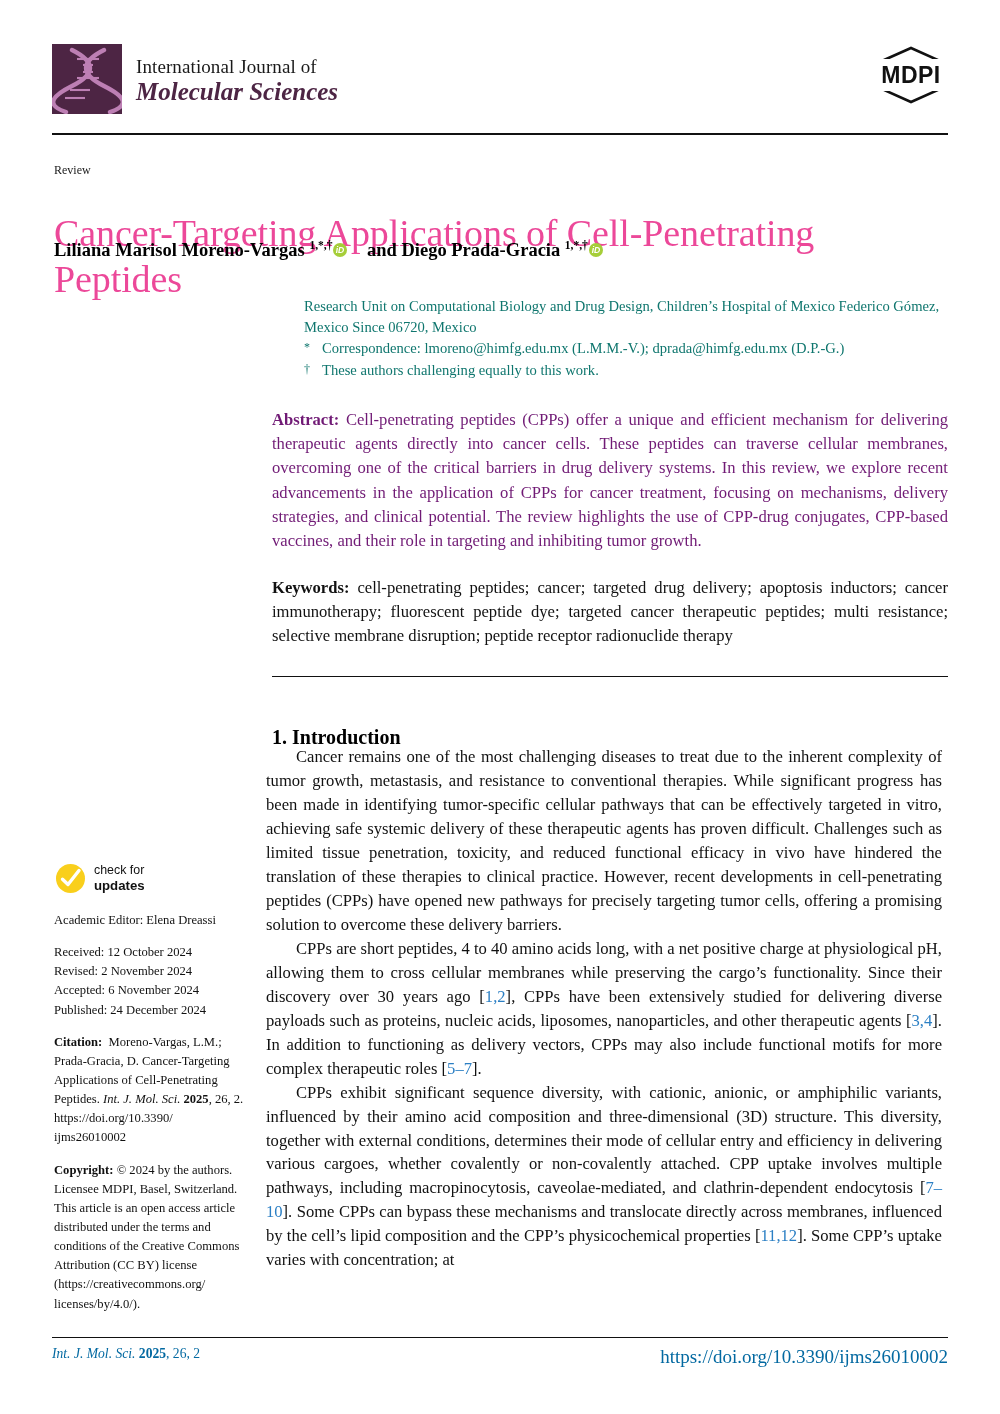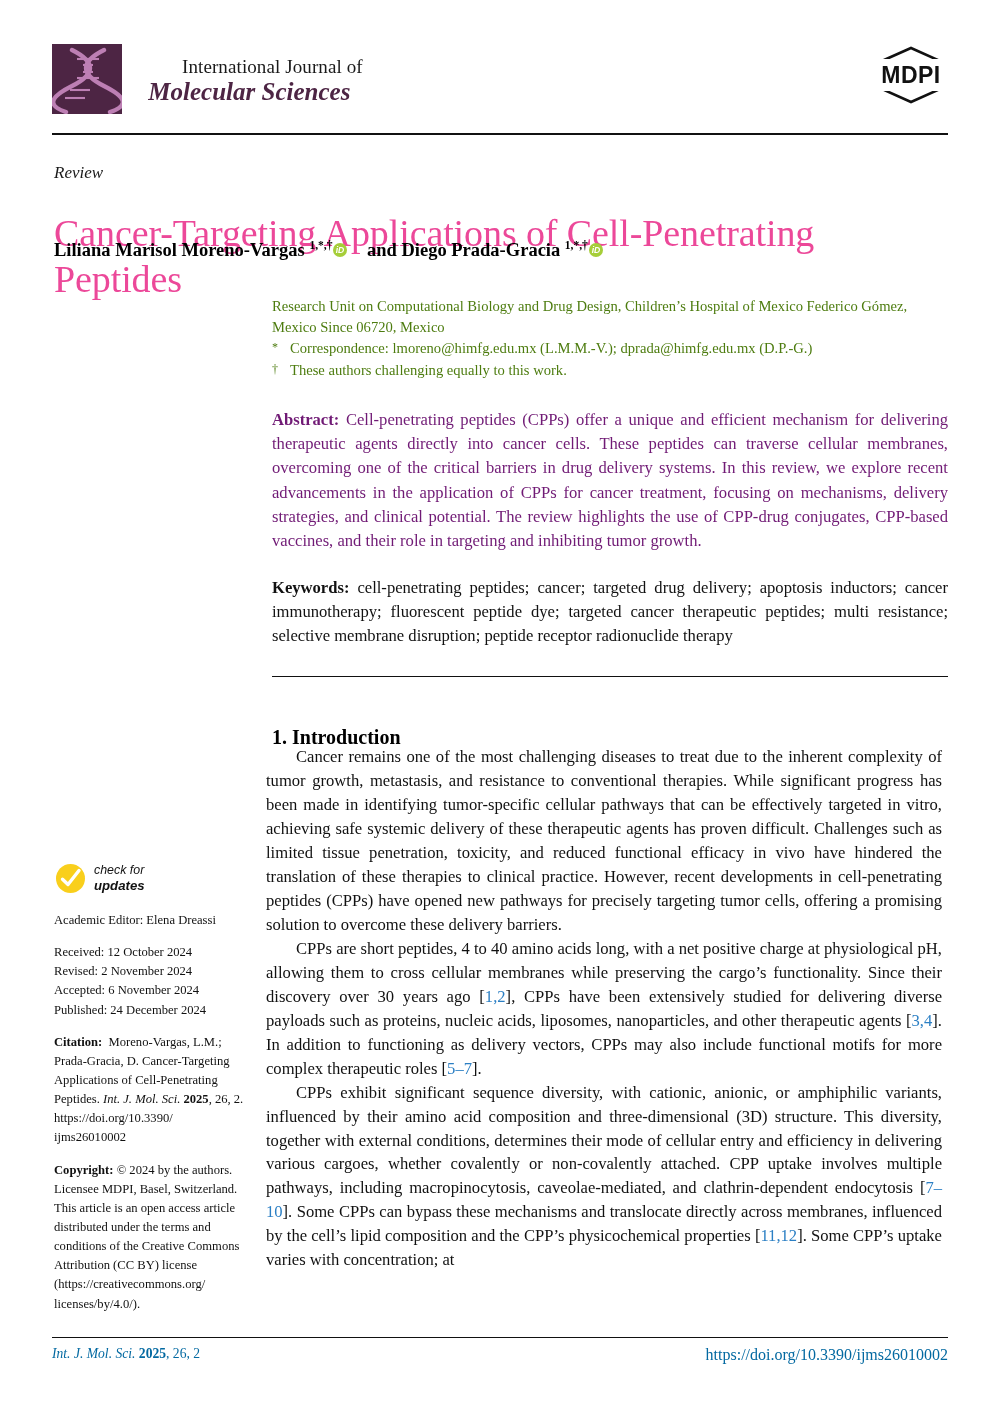--- a/index.html
+++ b/index.html
@@ -45,21 +45,20 @@
   .journal-logo svg { display: block; }
   .journal-titles {
     line-height: 1.12;
     padding-top: 4px;
   }
   .journal-title-sm {
     font-size: 19px;
     font-family: "Liberation Serif", serif;
     color: #1a1a1a;
     letter-spacing: 0.1px;
-    margin-left: 46px;
   }
   .journal-title-lg {
     font-size: 25px;
     font-style: italic;
     font-weight: bold;
     color: #4d2544;
     font-family: "Liberation Serif", serif;
     margin-top: 1px;
     text-align: center;
   }
@@ -74,22 +73,21 @@
     position: absolute;
     left: 52px; top: 133px;
     width: 896px; height: 0;
     border-top: 2.2px solid #111;
   }
 
   
   .doctype {
     position: absolute;
     left: 54px; top: 163px;
-    font-style: italic;
-    font-size: 17px;
+    font-size: 12px;
     color: #1a1a1a;
   }
   .paper-title {
     position: absolute;
     left: 54px; top: 186px;
     width: 894px;
     font-size: 38px;
     font-weight: normal;
     letter-spacing: -0.1px;
     line-height: 1.2;
@@ -121,21 +119,22 @@
 
   
   .col-right {
     position: absolute;
     left: 272px; top: 296px;
     width: 676px;
   }
   .affil {
     font-size: 14.6px;
     line-height: 1.42;
-    color: #4d7c0f;
+    color: #0f766e;
+    margin-left: 32px;
   }
   .affil-line { margin: 0; }
   .affil-note {
     display: flex;
     gap: 7px;
     margin-top: 1px;
   }
   .affil-note .mark {
     flex: 0 0 11px;
     font-size: 12px;
@@ -199,21 +198,20 @@
     width: 196px;
     font-size: 12.6px;
     line-height: 1.52;
     color: #111;
   }
   .cfu {
     display: flex;
     align-items: center;
     gap: 7px;
     margin-bottom: 16px;
-    font-style: italic;
   }
   .cfu-badge { width: 33px; height: 33px; flex: 0 0 auto; }
   .cfu-badge svg { display: block; }
   .cfu-text { line-height: 1.16; }
   .cfu-line1 { font-family: "Liberation Sans", sans-serif; font-size: 12.4px; color: #111; }
   .cfu-line2 { font-family: "Liberation Sans", sans-serif; font-size: 13.2px; font-weight: bold; color: #111; }
 
   .sb-block { margin-bottom: 13px; }
   .sb-block.dates { }
   .sb-line { margin: 0; }
@@ -231,21 +229,21 @@
     position: absolute;
     left: 52px; top: 1346px;
     width: 896px;
     display: flex;
     justify-content: space-between;
     font-size: 13.6px;
     color: #0369a1;
   }
   .footer .left i { font-style: italic; }
   .footer .left b { font-weight: bold; }
-  .footer .right { font-size: 16px; }
+  .footer .right { font-size: 19px; }
 </style>
 </head>
 <body>
 
 <div class="page">
 
   <div class="masthead">
     <div class="journal-brand">
       <div class="journal-logo">
         <svg width="70" height="70" viewBox="0 0 70 70">

